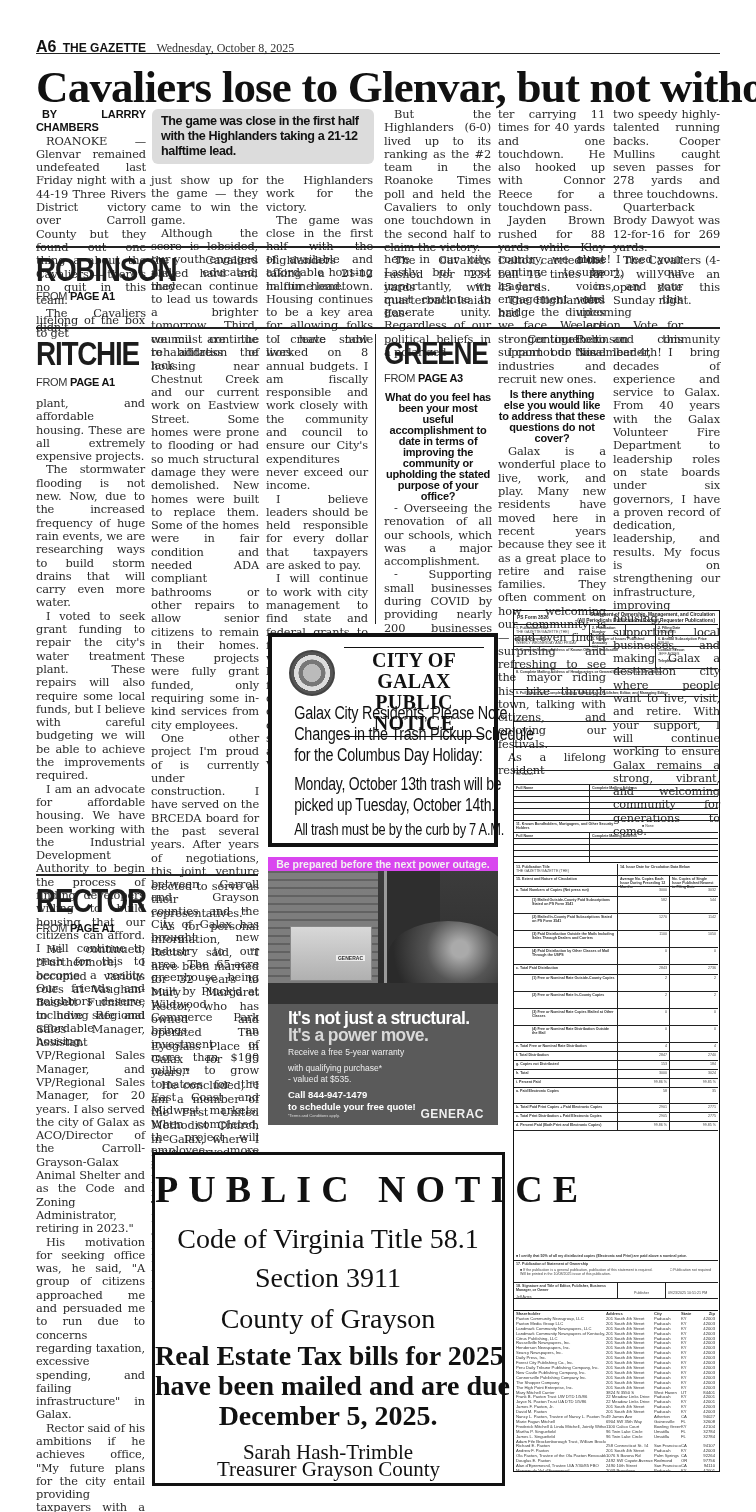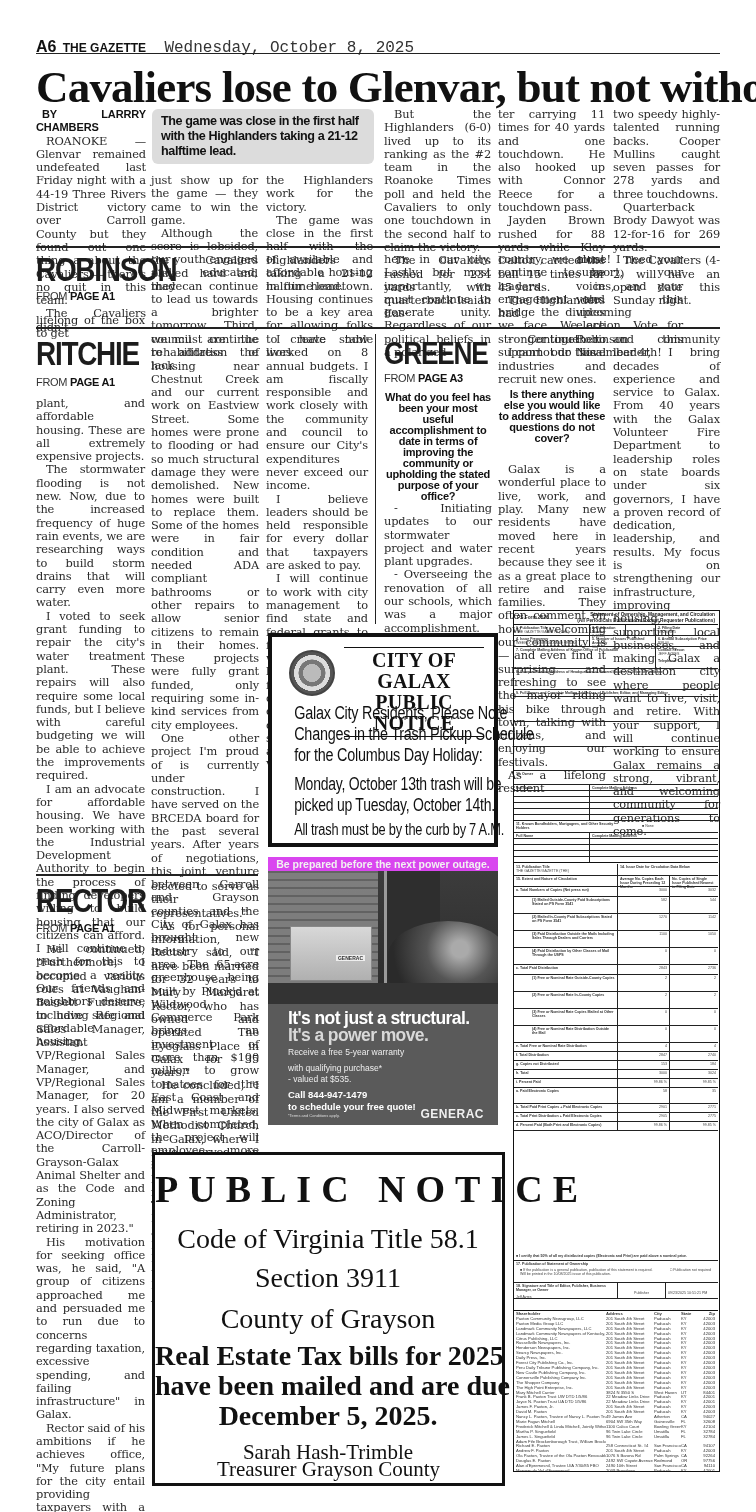--- a/index.html
+++ b/index.html
@@ -11,21 +11,21 @@
   .body-text p{text-indent:10px}
   .body-text p.noindent{text-indent:0}
   .col{position:absolute}
   .rule{position:absolute;background:#222;height:1.5px}
   .vrule{position:absolute;background:#222;width:1.2px}
 
   
   .folio{left:36px;top:38px;font-size:13.5px}
   .folio .pg{font-family:"Liberation Sans",sans-serif;font-weight:bold;font-size:16px;color:#111}
   .folio .paper{font-family:"Liberation Sans",sans-serif;font-weight:bold;font-size:12px;color:#111;margin-left:2px}
-  .folio .date{font-family:Liberation Mono, monospace;font-size:16px;color:#333;margin-left:14px}
+  .folio .date{font-family:Liberation Serif, serif;font-size:12px;color:#333;margin-left:6px}
 
   .headline{left:36px;top:62px;width:690px;font-family:"Liberation Serif",serif;font-weight:bold;font-size:45px;line-height:50px;color:#111;letter-spacing:-0.8px;white-space:nowrap}
 
   .byline{font-family:"Liberation Sans",sans-serif;font-weight:bold;font-size:11px;color:#111;text-indent:6px;letter-spacing:-0.1px}
   .pullquote{left:152px;top:109px;width:222px;height:55px;background:#dcdcdc;border-radius:6px;padding:5px 9px;font-family:"Liberation Sans",sans-serif;font-weight:bold;font-size:12.6px;line-height:15px;color:#111;letter-spacing:-0.4px}
 
   .jump-head{font-family:"Liberation Sans",sans-serif;font-weight:bold;color:#1c1c1c;letter-spacing:-1.5px;transform:scaleX(0.82);transform-origin:left top;white-space:nowrap}
   .jump-from{font-family:"Liberation Sans",sans-serif;font-size:11px;color:#333;letter-spacing:-0.3px}
   .jump-from b{color:#111}
 
@@ -166,27 +166,26 @@
 </div>
 
 <div class="vrule" style="left:375px;top:334px;height:290px"></div>
 
 <div class="abs jump-head" style="left:384px;top:336px;font-size:32px;line-height:34px">GREENE</div>
 <div class="abs jump-from" style="left:384px;top:372px">
   <span>FROM</span> <b>PAGE A3</b>
 </div>
 <div class="col body-text" style="left:384px;top:392px;width:108px">
   <div class="qhead">What do you feel has been your most useful accomplishment to date in terms of improving the community or upholding the stated purpose of your office?</div>
-  <p>- Initiating updates to our stormwater project and water plant upgrades.</p>
   <p>- Overseeing the renovation of all our schools, which was a major accomplishment.</p>
   <p>- Supporting small businesses during COVID by providing nearly 200 businesses with $2,000 each to help them stay open.</p>
 </div>
 <div class="col body-text" style="left:498px;top:333px;width:108px">
   <p>- Continue to support our local industries and recruit new ones.</p>
-  <div class="qhead" style="margin:3px 0 19px">Is there anything else you would like to address that these questions do not cover?</div>
+  <div class="qhead" style="margin:3px 0 1px">Is there anything else you would like to address that these questions do not cover?</div>
   <p>Galax is a wonderful place to live, work, and play. Many new residents have moved here in recent years because they see it as a great place to retire and raise families. They often comment on how welcoming our community is — and even find it surprising and refreshing to see the mayor riding his bike through town, talking with citizens, and enjoying our festivals.</p>
   <p>As a lifelong resident</p>
 </div>
 <div class="col body-text" style="left:613px;top:333px;width:107px">
   <p class="noindent">and community leader, I bring decades of experience and service to Galax. From 40 years with the Galax Volunteer Fire Department to leadership roles on state boards under six governors, I have a proven record of dedication, leadership, and results. My focus is on strengthening our infrastructure, improving housing, supporting local businesses, and making Galax a destination city where people want to live, visit, and retire. With your support, I will continue working to ensure Galax remains a strong, vibrant, and welcoming community for generations to come.</p>
 </div>
 
 <div class="abs city">
   <div class="seal"></div>
   <div class="title">

